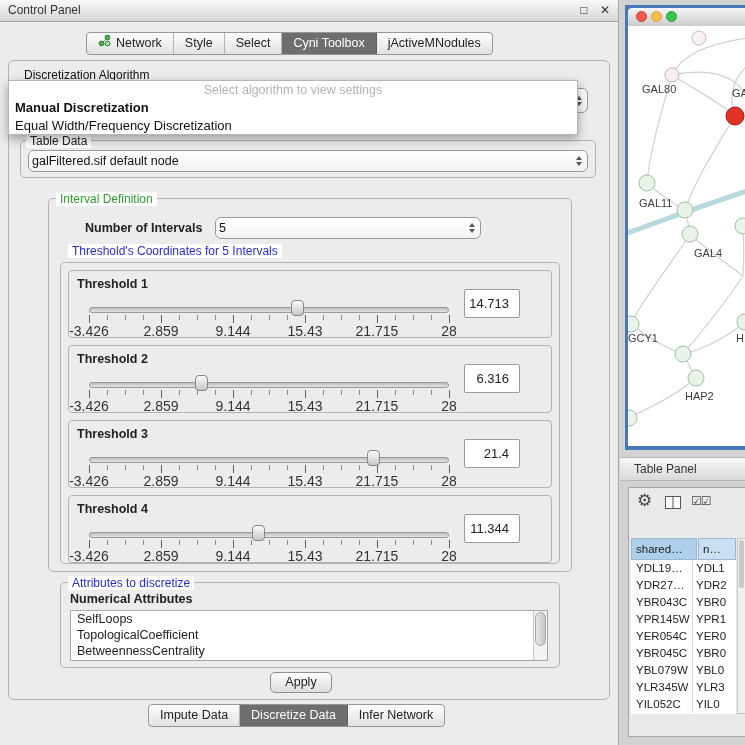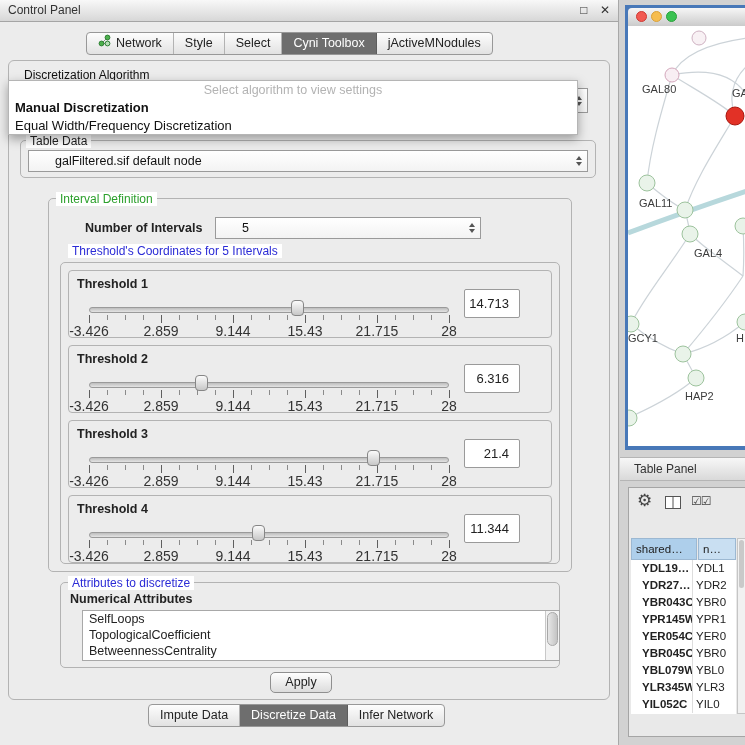--- a/index.html
+++ b/index.html
@@ -37,22 +37,22 @@
     border:1px solid #b3b3b3; border-radius:6px; }
 
   
   .group { position:absolute; border:1px solid #b3b3b3; border-radius:5px; }
   .glabel { position:absolute; font-size:12px; background:#ffffff; padding:0 4px; white-space:nowrap; }
   .glabel.green { color:#2ca02c; }
   .glabel.blue  { color:#2b2bd6; }
 
   
   .combo { position:absolute; background:linear-gradient(#ffffff,#f3f3f3);
-    border:1px solid #9a9a9a; border-radius:0; font-size:12.5px;
-    line-height:20px; padding-left:26px; color:#111; white-space:nowrap; overflow:hidden; }
+    border:1px solid #9a9a9a; border-radius:6px; font-size:12.5px;
+    line-height:20px; padding-left:3px; color:#111; white-space:nowrap; overflow:hidden; }
   .step { position:absolute; right:5px; top:50%; transform:translateY(-50%);
     display:flex; flex-direction:column; gap:2px; }
   .step .u { width:0; height:0; border-left:3.5px solid transparent; border-right:3.5px solid transparent; border-bottom:4px solid #555; }
   .step .d { width:0; height:0; border-left:3.5px solid transparent; border-right:3.5px solid transparent; border-top:4px solid #555; }
 
   
   #algo-label { position:absolute; left:24px; top:68px; font-size:12px; font-weight:normal; color:#111; }
   #algo-combo { left:30px; top:88px; width:558px; height:25px; }
   #algo-popup { position:absolute; left:8px; top:80px; width:570px; height:55px;
     background:#fff; border:1px solid #b5b5b5; box-shadow:0 4px 10px rgba(0,0,0,.35);
@@ -73,21 +73,21 @@
   .ticks-major { position:absolute; left:0; top:44px; width:361px; height:8px;
     background:repeating-linear-gradient(to right,#5f5f5f 0 1px,transparent 1px 72px); }
   .handle { position:absolute; top:29px; width:13px; height:16px;
     background:linear-gradient(#fbfbfb,#c7c7c7); border:1px solid #868686; border-radius:4px; }
   .tk { position:absolute; top:52px; transform:translateX(-50%); font-size:14px; color:#333; white-space:nowrap; }
   .th-value { position:absolute; left:395px; top:18px; width:56px; height:29px;
     background:#fff; border:1px solid #9a9a9a; font-size:13px; line-height:27px;
     text-align:right; padding-right:10px; border-radius:2px; }
 
   
-  #attr-list { position:absolute; left:82px; top:610px; width:478px; height:51px;
+  #attr-list { position:absolute; left:70px; top:610px; width:478px; height:51px;
     background:#fff; border:1px solid #a8a8a8; overflow:hidden; font-size:12.5px; }
   #attr-list .item { height:16px; line-height:16px; padding-left:6px; white-space:nowrap; }
   #attr-scroll { position:absolute; right:0; top:0; width:14px; height:100%;
     background:#f2f2f2; border-left:1px solid #c8c8c8; }
   #attr-thumb { position:absolute; left:1px; top:1px; width:11px; height:34px;
     background:linear-gradient(90deg,#e6e6e6,#c4c4c4); border:1px solid #a8a8a8; border-radius:6px; }
 
   #apply-btn { position:absolute; left:270px; top:672px; width:62px; height:21px;
     background:linear-gradient(#fefefe,#dcdcdc); border:1px solid #8f8f8f; border-radius:5px;
     font-size:12.5px; text-align:center; line-height:19px; }
@@ -110,21 +110,21 @@
   #table-toolbar { position:absolute; left:0; top:0; width:100%; height:28px; }
   #gear { position:absolute; left:8px; top:2px; font-size:17px; color:#444; }
   #colicon { position:absolute; left:36px; top:7px; }
   #checks { position:absolute; left:62px; top:6px; font-size:12px; color:#444; letter-spacing:-1px; }
   .hcell { position:absolute; top:50px; height:22px; font-size:11.5px; line-height:21px;
     padding-left:4px; border:1px solid #9cb8d2; color:#222; white-space:nowrap; overflow:hidden; }
   #hc1 { left:2px; width:66px; background:#aecfeb; }
   #hc2 { left:69px; width:38px; background:#c9dff2; }
   #rows { position:absolute; left:2px; top:72px; width:105px; height:154px; background:#fff; }
   .trow { display:flex; height:17px; line-height:17px; font-size:11.5px; }
-  .trow .c1 { width:62px; padding-left:11px; border-right:1px solid #ddd; white-space:nowrap; overflow:hidden;font-weight:bold; }
+  .trow .c1 { width:62px; padding-left:5px; border-right:1px solid #ddd; white-space:nowrap; overflow:hidden; }
   .trow .c2 { width:38px; padding-left:3px; white-space:nowrap; overflow:hidden; }
   #tbl-scroll { position:absolute; left:108px; top:50px; width:9px; height:176px;
     background:#f1f1f1; border:1px solid #c5c5c5; }
   #tbl-thumb { position:absolute; left:1px; top:1px; width:5px; height:48px; background:#c9c9c9; border-radius:3px; }
 </style>
 </head>
 <body>
 
 <div id="control-panel">
 

